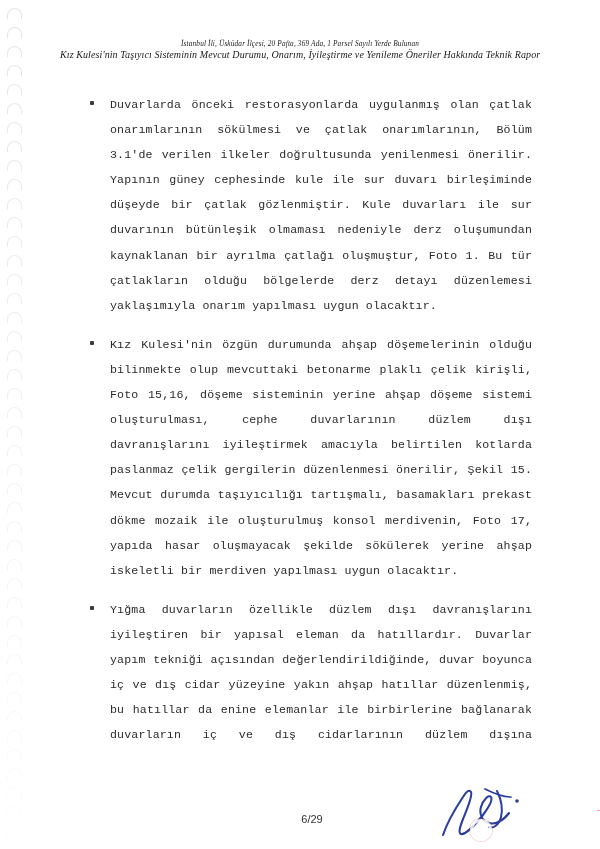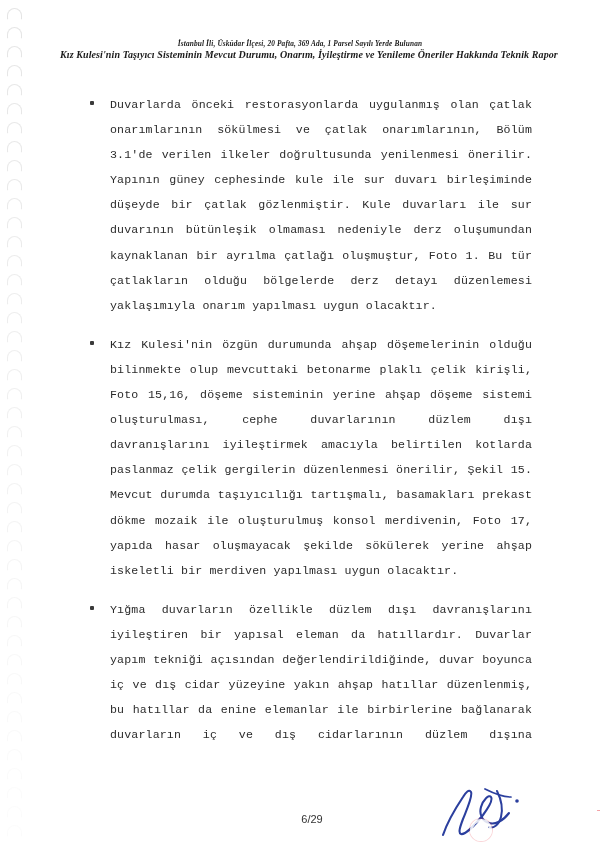--- a/index.html
+++ b/index.html
@@ -38,21 +38,21 @@
 
   
   .doc-header {
     position: absolute;
     left: 60px;
     top: 38px;
     width: 480px;
     text-align: center;
     font-family: "Liberation Serif", serif;
     font-style: italic;
-    font-weight: bold;
+    font-weight: normal;
     color: #1a1a1a;
   }
   .doc-header .line1 {
     font-size: 7.3px;
     letter-spacing: 0.15px;
     line-height: 11px;
     white-space: nowrap;
   }
   .doc-header .line2 {
     font-size: 10px;

